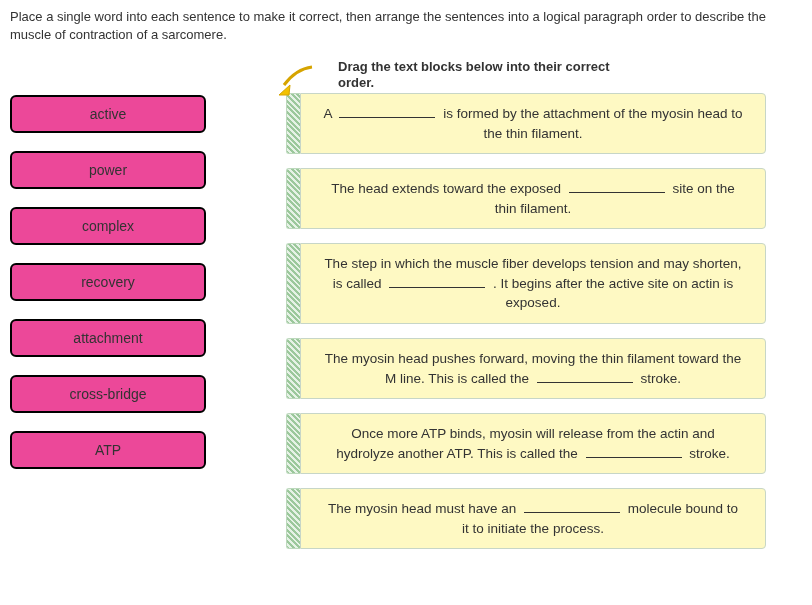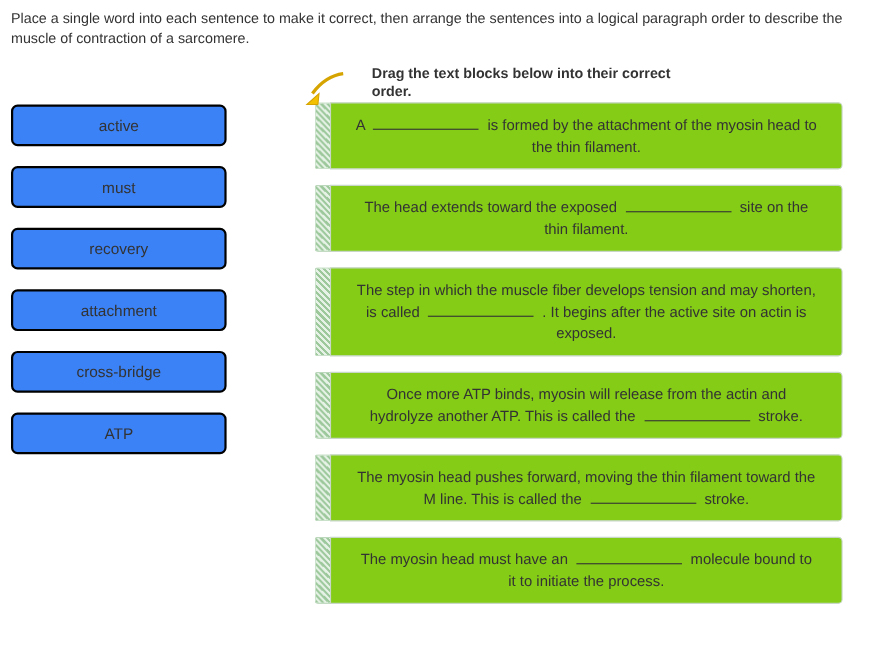--- a/index.html
+++ b/index.html
@@ -29,21 +29,21 @@
   }
   .word-box {
     border: 2px solid #000;
     border-radius: 6px;
     height: 38px;
     margin-bottom: 18px;
     display: flex;
     align-items: center;
     justify-content: center;
     font-size: 14px;
-    background: #3b82f6;
+    background: #ec4899;
     cursor: grab;
   }
   .right-col {
     width: 480px;
     position: relative;
   }
   .hint-row {
     position: relative;
     height: 30px;
     margin-bottom: 4px;
@@ -77,21 +77,21 @@
     border: 1px solid #bcd8bc;
     border-right: none;
     border-radius: 3px 0 0 3px;
     cursor: grab;
     flex: none;
   }
   .sentence-box {
     flex: 1;
     border: 1.5px solid #c7d6c7;
     border-radius: 0 4px 4px 0;
-    background: #84cc16;
+    background: #fef9c3;
     padding: 10px 22px;
     font-size: 13.5px;
     line-height: 1.45;
     text-align: center;
     display: flex;
     align-items: center;
     justify-content: flex-start;
     min-height: 48px;
   }
   .blank {
@@ -105,21 +105,22 @@
 </style>
 </head>
 <body>
 
 <div class="instructions">Place a single word into each sentence to make it correct, then arrange the sentences into a logical paragraph order to describe the muscle of contraction of a sarcomere.</div>
 
 <div class="main">
 
   <div class="left-col">
     <div class="word-box">active</div>
-    <div class="word-box">must</div>
+    <div class="word-box">power</div>
+    <div class="word-box">complex</div>
     <div class="word-box">recovery</div>
     <div class="word-box">attachment</div>
     <div class="word-box">cross-bridge</div>
     <div class="word-box">ATP</div>
   </div>
 
   <div class="right-col">
 
     <div class="hint-row">
       <span class="arrow">
@@ -155,30 +156,30 @@
         <span>
           <span>The step in which the muscle fiber develops tension and may shorten, is called </span><span class="blank"></span><span> . It begins after the active site on actin is exposed.</span>
         </span>
       </div>
     </div>
 
     <div class="sentence-row">
       <div class="grip"></div>
       <div class="sentence-box">
         <span>
-          <span>Once more ATP binds, myosin will release from the actin and hydrolyze another ATP. This is called the </span><span class="blank"></span><span> stroke.</span>
+          <span>The myosin head pushes forward, moving the thin filament toward the M line. This is called the </span><span class="blank"></span><span> stroke.</span>
         </span>
       </div>
     </div>
 
     <div class="sentence-row">
       <div class="grip"></div>
       <div class="sentence-box">
         <span>
-          <span>The myosin head pushes forward, moving the thin filament toward the M line. This is called the </span><span class="blank"></span><span> stroke.</span>
+          <span>Once more ATP binds, myosin will release from the actin and hydrolyze another ATP. This is called the </span><span class="blank"></span><span> stroke.</span>
         </span>
       </div>
     </div>
 
     <div class="sentence-row">
       <div class="grip"></div>
       <div class="sentence-box">
         <span>
           <span>The myosin head must have an </span><span class="blank"></span><span> molecule bound to it to initiate the process.</span>
         </span>

